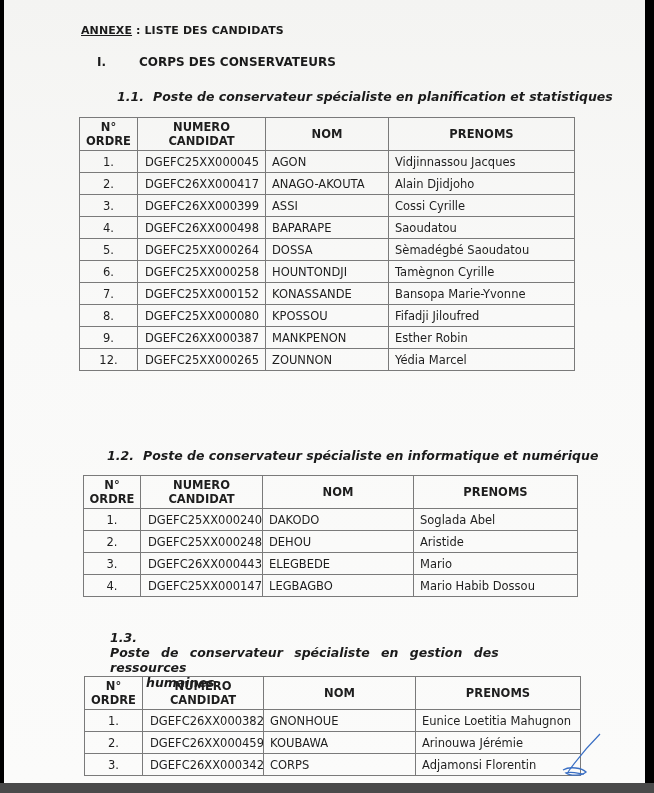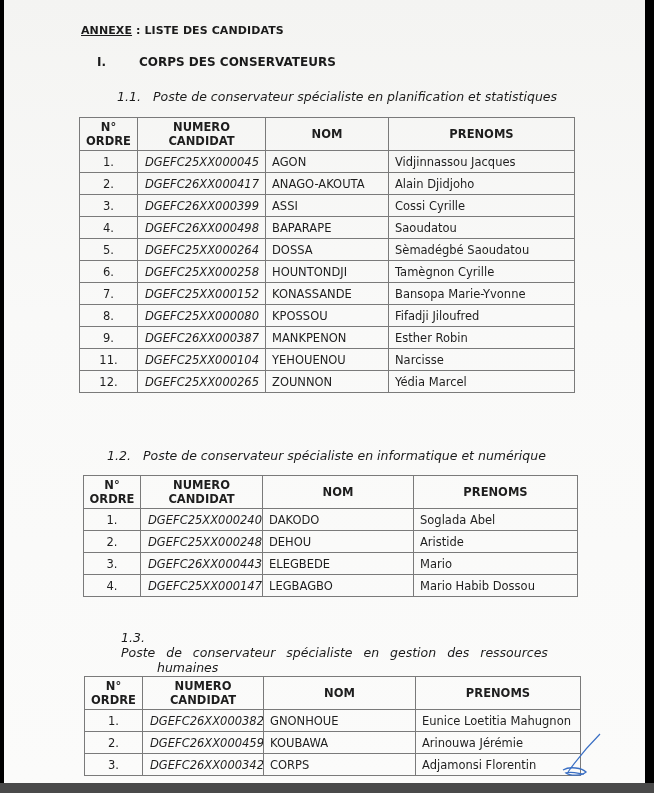--- a/index.html
+++ b/index.html
@@ -21,38 +21,38 @@
     position: absolute; left: 81px; top: 24px;
     font-size: 11px; font-weight: bold; letter-spacing: 0.1px;
   }
   .title u { text-decoration: underline; }
   .section {
     position: absolute; left: 97px; top: 55px;
     font-size: 12px; font-weight: bold;
   }
   .section .num { display: inline-block; width: 42px; }
   .subsection {
-    position: absolute; font-size: 12.5px; font-weight: normal; font-style: italic;
+    position: absolute; font-size: 12.5px; font-weight: bold; font-style: italic;
   }
   .subsection .num { display: inline-block; width: 36px; }
   .subsection .txt { display: inline-block; }
   table.cands {
     position: absolute; border-collapse: collapse; table-layout: fixed;
     font-size: 11.5px; background: transparent;
   }
   table.cands th, table.cands td {
     border: 1px solid #7a7a7a; padding: 0 0 0 6px; height: 21px;
     white-space: nowrap; overflow: hidden; color: #1e1e1e;
   }
   table.cands th {
     font-weight: bold; text-align: center; padding: 0; height: 32px;
     line-height: 14px; font-size: 11.5px;
   }
   table.cands td.ord { text-align: center; padding: 0; }
-  table.cands td.num { padding-left: 7px; font-style: italic; }
+  table.cands td.num { padding-left: 7px; }
   .signature { position: absolute; left: 560px; top: 730px; }
 </style>
 </head>
 <body style="background: rgb(0, 0, 0);">
 
 <div class="page"></div>
 <div class="bottom-band" style="background: rgb(74, 74, 74);"></div>
 
 <div class="title"><u>ANNEXE</u><span> : LISTE DES CANDIDATS</span></div>
 
@@ -124,26 +124,20 @@
         <td class="nom">KPOSSOU</td>
         <td class="pre">Fifadji Jiloufred</td>
       </tr>
       <tr>
         <td class="ord">9.</td>
         <td class="num">DGEFC26XX000387</td>
         <td class="nom">MANKPENON</td>
         <td class="pre">Esther Robin</td>
       </tr>
       <tr>
-        <td class="ord">11.</td>
-        <td class="num">DGEFC25XX000104</td>
-        <td class="nom">YEHOUENOU</td>
-        <td class="pre">Narcisse</td>
-      </tr>
-      <tr>
         <td class="ord">12.</td>
         <td class="num">DGEFC25XX000265</td>
         <td class="nom">ZOUNNON</td>
         <td class="pre">Yédia Marcel</td>
       </tr>
     </tbody>
 </table>
 
 <div class="subsection" style="left:107px; top:448px;"><span class="num">1.2.</span><span class="txt">Poste de conservateur spécialiste en informatique et numérique</span></div>
 
@@ -183,21 +177,21 @@
       </tr>
       <tr>
         <td class="ord">4.</td>
         <td class="num">DGEFC25XX000147</td>
         <td class="nom">LEGBAGBO</td>
         <td class="pre">Mario Habib Dossou</td>
       </tr>
     </tbody>
 </table>
 
-<div class="subsection" style="left:121px; top:630px; width:460px;"><span class="num">1.3.</span><span class="txt" style="word-spacing:7px;">Poste de conservateur spécialiste en gestion des ressources</span><br><span class="num"></span><span class="txt">humaines</span></div>
+<div class="subsection" style="left:110px; top:630px; width:460px;"><span class="num">1.3.</span><span class="txt" style="word-spacing:7px;">Poste de conservateur spécialiste en gestion des ressources</span><br><span class="num"></span><span class="txt">humaines</span></div>
 
 <table class="cands" id="t2" style="left:84px; top:676px; width:496px;">
   <colgroup>
       <col style="width:58px">
       <col style="width:121px">
       <col style="width:152px">
       <col style="width:165px">
     </colgroup>
   <thead>
       <tr>

